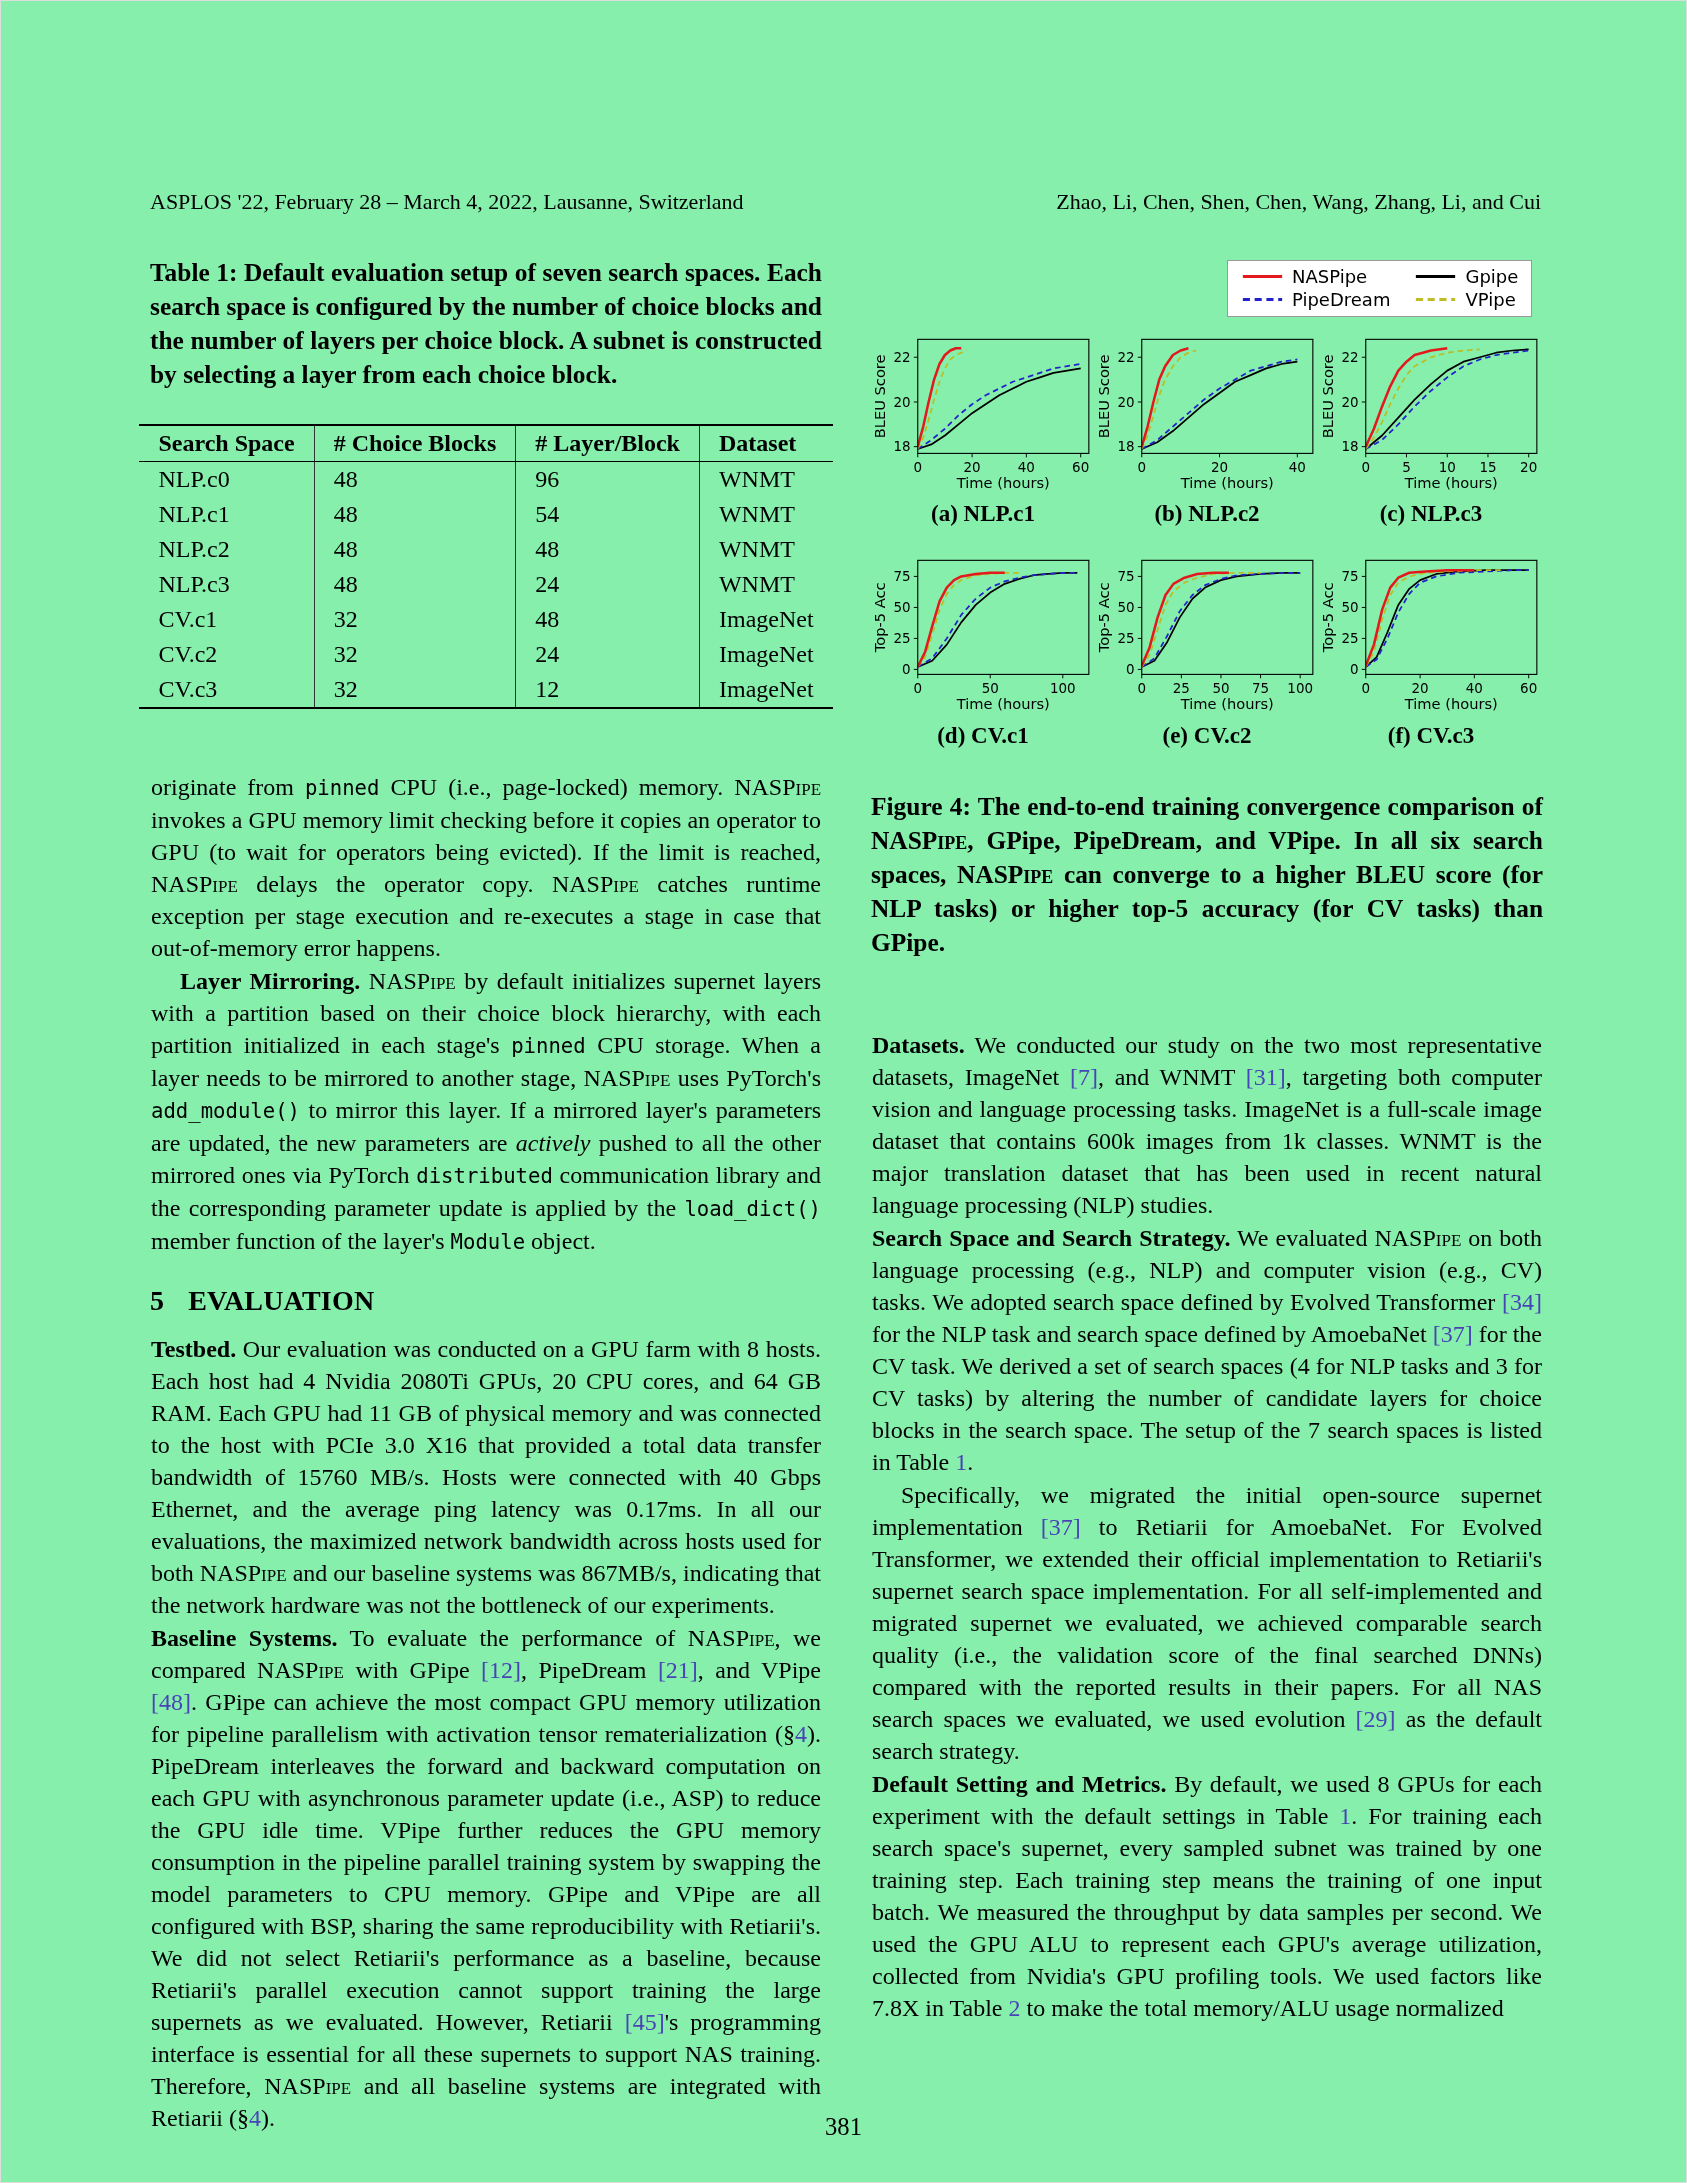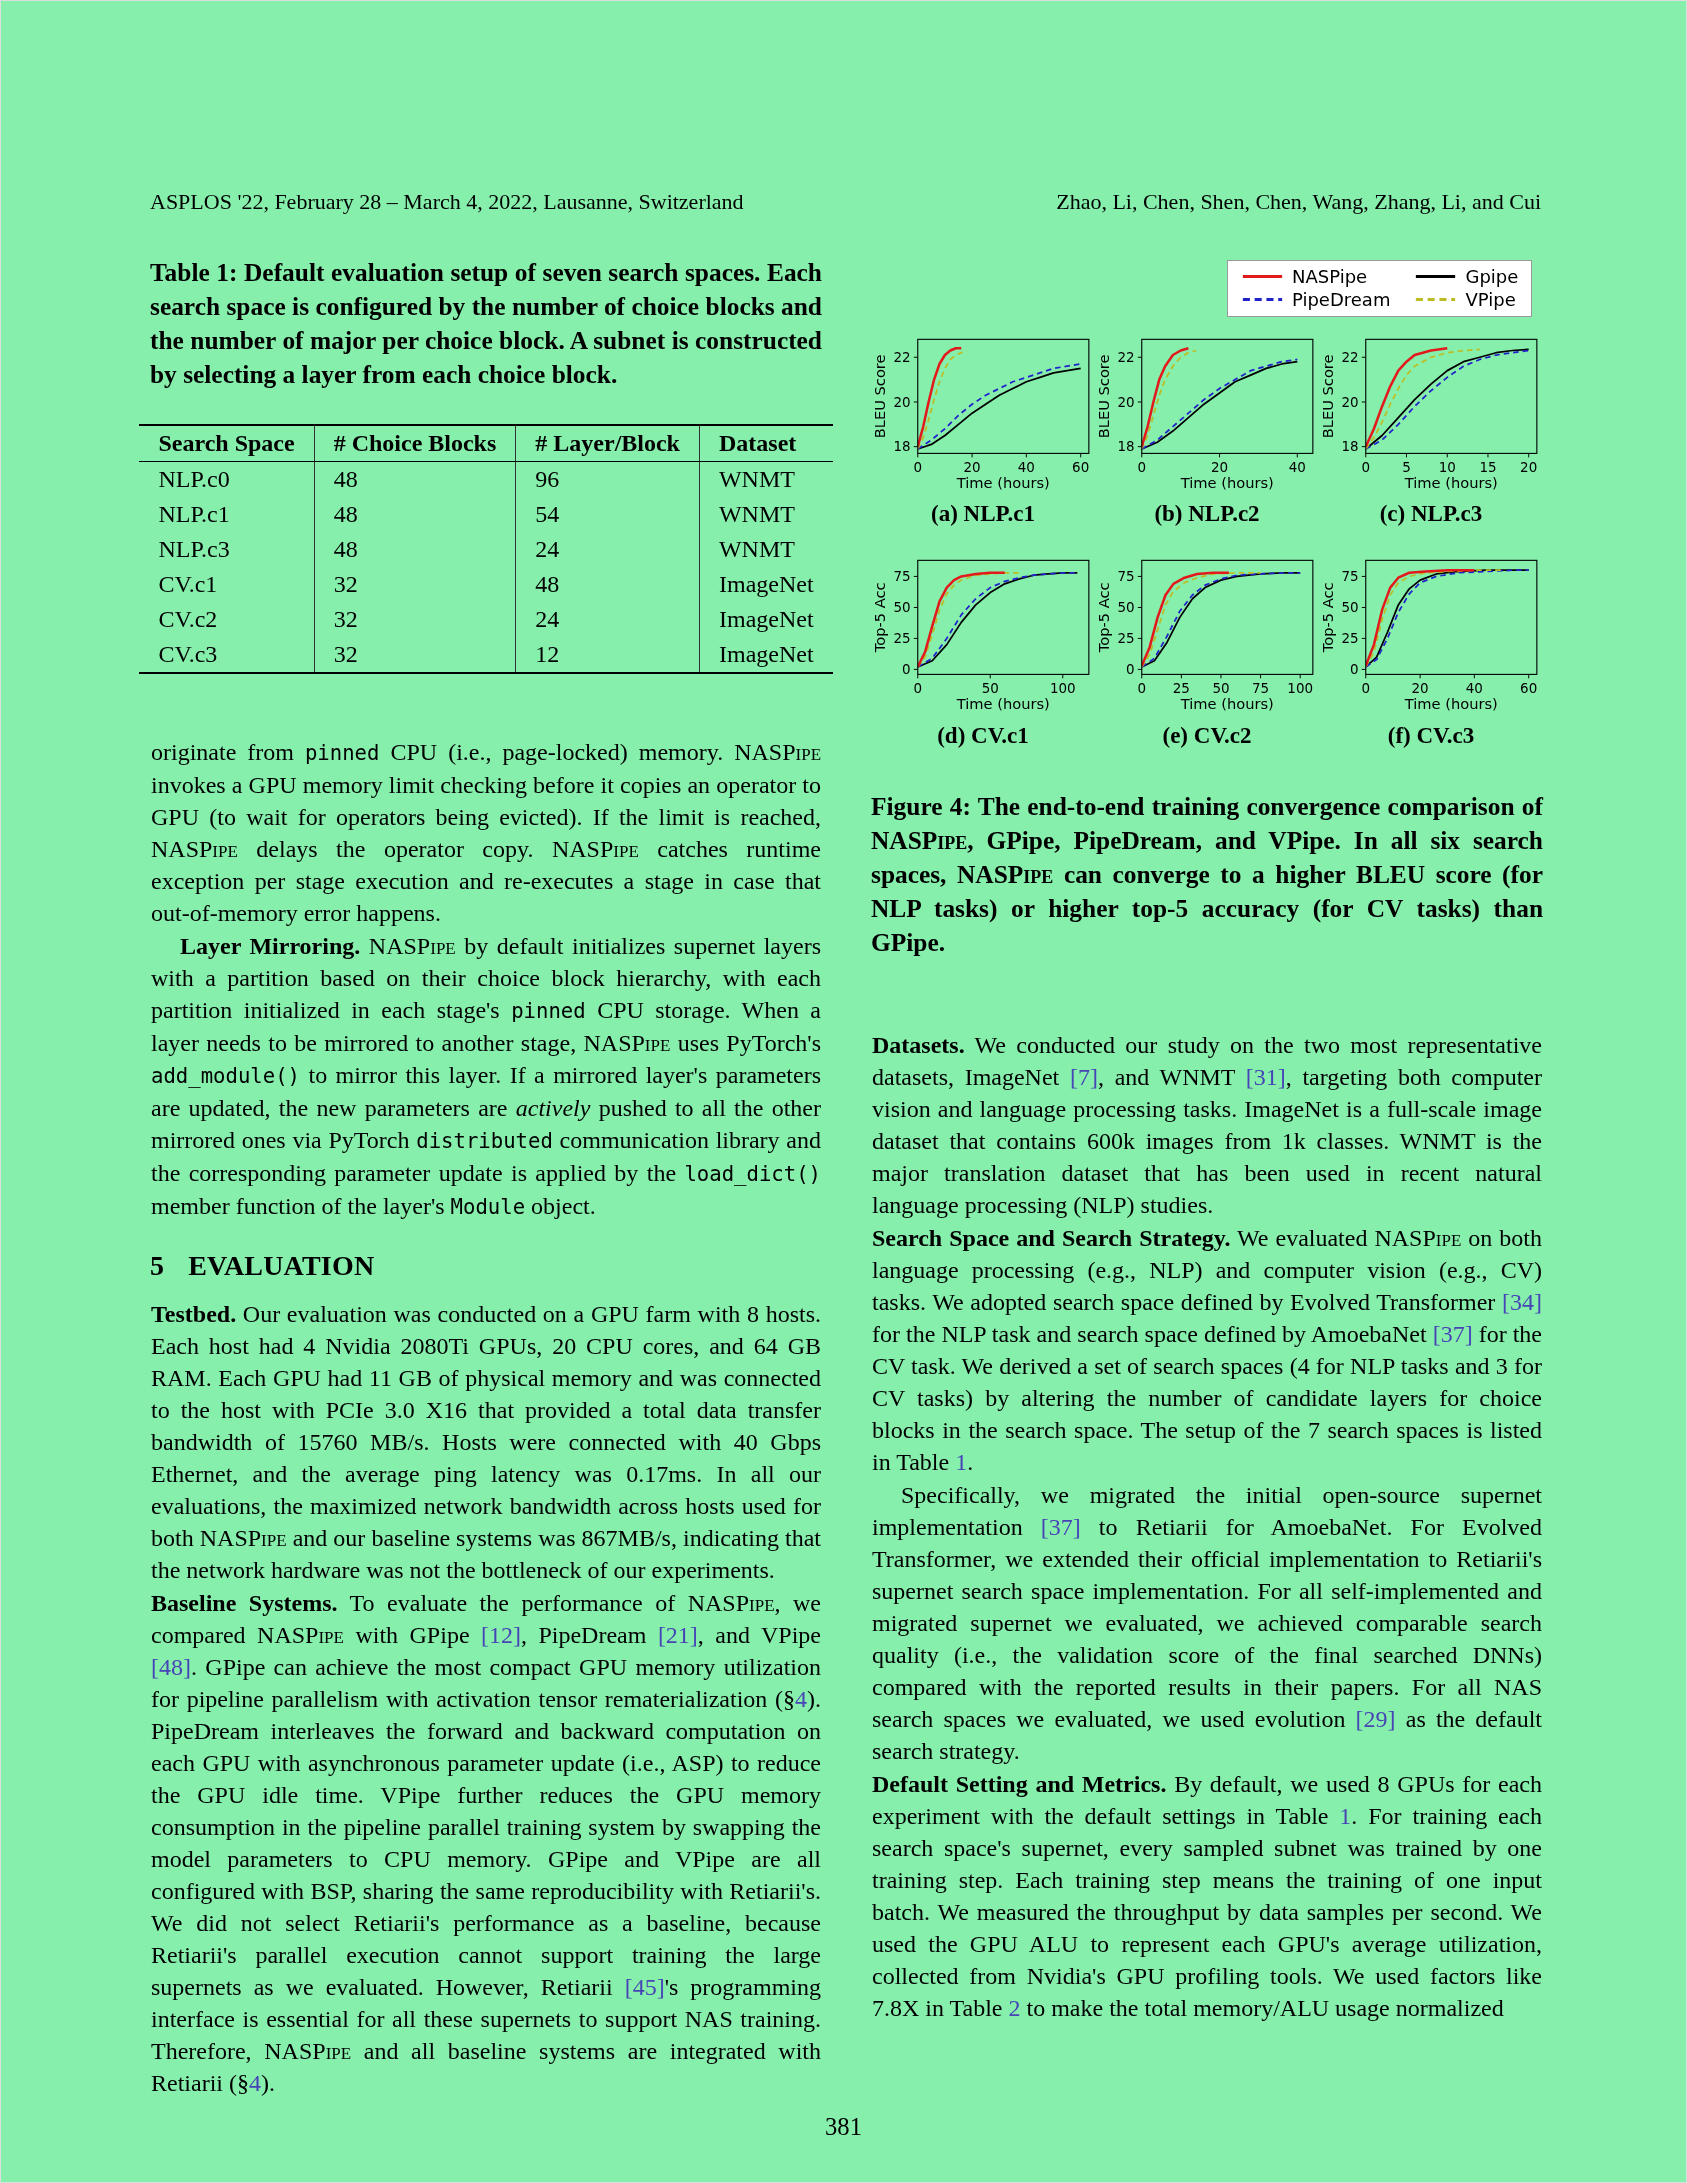--- a/index.html
+++ b/index.html
@@ -75,21 +75,21 @@
 
 <div class="page">
 
   <div class="page-header">
     <span>ASPLOS '22, February 28 – March 4, 2022, Lausanne, Switzerland</span>
     <span>Zhao, Li, Chen, Shen, Chen, Wang, Zhang, Li, and Cui</span>
   </div>
 
   <div class="col-left">
 
-    <div class="table-caption">Table 1: Default evaluation setup of seven search spaces. Each search space is configured by the number of choice blocks and the number of major per choice block. A subnet is constructed by selecting a layer from each choice block.</div>
+    <div class="table-caption">Table 1: Default evaluation setup of seven search spaces. Each search space is configured by the number of choice blocks and the number of layers per choice block. A subnet is constructed by selecting a layer from each choice block.</div>
 
     <div class="table-wrap">
       <table class="paper-table">
         <thead>
           <tr>
               <th>Search Space</th>
               <th># Choice Blocks</th>
               <th># Layer/Block</th>
               <th>Dataset</th>
             </tr>
@@ -98,20 +98,26 @@
             <tr>
               <td>NLP.c0</td>
               <td>48</td>
               <td>96</td>
               <td>WNMT</td>
             </tr>
             <tr>
               <td>NLP.c1</td>
               <td>48</td>
               <td>54</td>
+              <td>WNMT</td>
+            </tr>
+            <tr>
+              <td>NLP.c2</td>
+              <td>48</td>
+              <td>48</td>
               <td>WNMT</td>
             </tr>
             <tr>
               <td>NLP.c3</td>
               <td>48</td>
               <td>24</td>
               <td>WNMT</td>
             </tr>
             <tr>
               <td>CV.c1</td>

